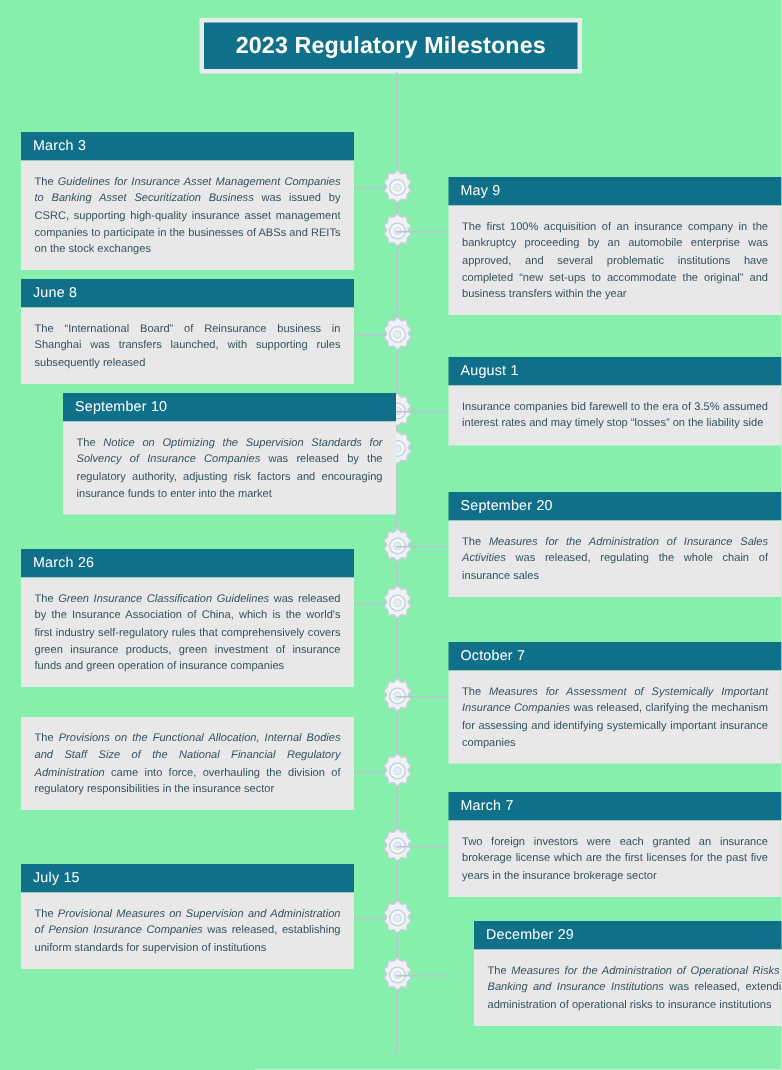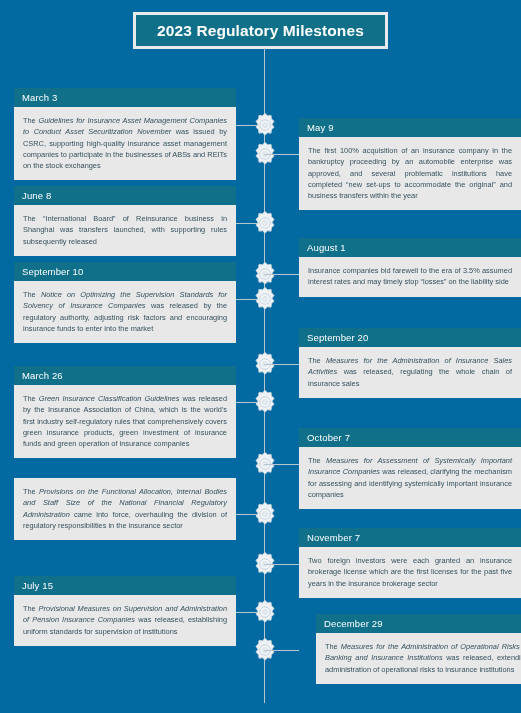--- a/index.html
+++ b/index.html
@@ -11,21 +11,21 @@
     background: #ffffff;
     font-family: "Liberation Sans", sans-serif;
     overflow: hidden;
     position: relative;
   }
 
   #infographic {
     position: relative;
     width: 521px;
     height: 713px;
-    background: #0369a1;
+    background: #86efac;
   }
 
   
   .spine {
     position: absolute;
     left: 264px;
     top: 48px;
     width: 1px;
     height: 655px;
     background: #b9c6cf;
@@ -132,21 +132,21 @@
   <circle cx="16" cy="16" r="6.4" fill="#f4f7f9" stroke="#c3d0da" stroke-width="1.1"></circle>
   <circle cx="16" cy="16" r="3.1" fill="#e6edf2" stroke="#cfd9e0" stroke-width="0.8"></circle>
 </svg>
       </div>
       <div class="connector to-left" style="top: 125px; width: 29px;"></div>
       <div class="card left" style="top: 88px;">
         <div class="card-head">
           <span class="card-date">March 3</span>
         </div>
         <div class="card-body">
-          <div class="card-text">The <em>Guidelines for Insurance Asset Management Companies to Conduct Asset Securitization November</em> was issued by CSRC, supporting high-quality insurance asset management companies to participate in the businesses of ABSs and REITs on the stock exchanges</div>
+          <div class="card-text">The <em>Guidelines for Insurance Asset Management Companies to Banking Asset Securitization Business</em> was issued by CSRC, supporting high-quality insurance asset management companies to participate in the businesses of ABSs and REITs on the stock exchanges</div>
         </div>
       </div>
       <div class="gear" style="top: 141px;">
         <svg viewBox="0 0 32 32" xmlns="http://www.w3.org/2000/svg">
   <path d="M16 1.6 l3.1 3.1 4.3-.6 .6 4.3 3.1 3.1 -2.4 3.6 2.4 3.6 -3.1 3.1 -.6 4.3 -4.3-.6 -3.1 3.1 -3.1-3.1 -4.3 .6 -.6-4.3 -3.1-3.1 2.4-3.6 -2.4-3.6 3.1-3.1 .6-4.3 4.3 .6 Z" fill="#eef2f5" stroke="#c3d0da" stroke-width="1.1" stroke-linejoin="round"></path>
   <circle cx="16" cy="16" r="6.4" fill="#f4f7f9" stroke="#c3d0da" stroke-width="1.1"></circle>
   <circle cx="16" cy="16" r="3.1" fill="#e6edf2" stroke="#cfd9e0" stroke-width="0.8"></circle>
 </svg>
       </div>
       <div class="connector to-right" style="top: 154px; width: 35px;"></div>
@@ -191,21 +191,21 @@
         </div>
       </div>
       <div class="gear" style="top: 286px;">
         <svg viewBox="0 0 32 32" xmlns="http://www.w3.org/2000/svg">
   <path d="M16 1.6 l3.1 3.1 4.3-.6 .6 4.3 3.1 3.1 -2.4 3.6 2.4 3.6 -3.1 3.1 -.6 4.3 -4.3-.6 -3.1 3.1 -3.1-3.1 -4.3 .6 -.6-4.3 -3.1-3.1 2.4-3.6 -2.4-3.6 3.1-3.1 .6-4.3 4.3 .6 Z" fill="#eef2f5" stroke="#c3d0da" stroke-width="1.1" stroke-linejoin="round"></path>
   <circle cx="16" cy="16" r="6.4" fill="#f4f7f9" stroke="#c3d0da" stroke-width="1.1"></circle>
   <circle cx="16" cy="16" r="3.1" fill="#e6edf2" stroke="#cfd9e0" stroke-width="0.8"></circle>
 </svg>
       </div>
       <div class="connector to-left" style="top: 299px; width: 29px;"></div>
-      <div class="card left" style="top: 262px;">
+      <div class="card left" style="top: 262px; margin-left: 28px;">
         <div class="card-head">
           <span class="card-date">September 10</span>
         </div>
         <div class="card-body">
           <div class="card-text">The <em>Notice on Optimizing the Supervision Standards for Solvency of Insurance Companies</em> was released by the regulatory authority, adjusting risk factors and encouraging insurance funds to enter into the market</div>
         </div>
       </div>
       <div class="gear" style="top: 351px;">
         <svg viewBox="0 0 32 32" xmlns="http://www.w3.org/2000/svg">
   <path d="M16 1.6 l3.1 3.1 4.3-.6 .6 4.3 3.1 3.1 -2.4 3.6 2.4 3.6 -3.1 3.1 -.6 4.3 -4.3-.6 -3.1 3.1 -3.1-3.1 -4.3 .6 -.6-4.3 -3.1-3.1 2.4-3.6 -2.4-3.6 3.1-3.1 .6-4.3 4.3 .6 Z" fill="#eef2f5" stroke="#c3d0da" stroke-width="1.1" stroke-linejoin="round"></path>
@@ -270,21 +270,21 @@
       <div class="gear" style="top: 551px;">
         <svg viewBox="0 0 32 32" xmlns="http://www.w3.org/2000/svg">
   <path d="M16 1.6 l3.1 3.1 4.3-.6 .6 4.3 3.1 3.1 -2.4 3.6 2.4 3.6 -3.1 3.1 -.6 4.3 -4.3-.6 -3.1 3.1 -3.1-3.1 -4.3 .6 -.6-4.3 -3.1-3.1 2.4-3.6 -2.4-3.6 3.1-3.1 .6-4.3 4.3 .6 Z" fill="#eef2f5" stroke="#c3d0da" stroke-width="1.1" stroke-linejoin="round"></path>
   <circle cx="16" cy="16" r="6.4" fill="#f4f7f9" stroke="#c3d0da" stroke-width="1.1"></circle>
   <circle cx="16" cy="16" r="3.1" fill="#e6edf2" stroke="#cfd9e0" stroke-width="0.8"></circle>
 </svg>
       </div>
       <div class="connector to-right" style="top: 564px; width: 35px;"></div>
       <div class="card right" style="top: 528px;">
         <div class="card-head">
-          <span class="card-date">November 7</span>
+          <span class="card-date">March 7</span>
         </div>
         <div class="card-body">
           <div class="card-text">Two foreign investors were each granted an insurance brokerage license which are the first licenses for the past five years in the insurance brokerage sector</div>
         </div>
       </div>
       <div class="gear" style="top: 599px;">
         <svg viewBox="0 0 32 32" xmlns="http://www.w3.org/2000/svg">
   <path d="M16 1.6 l3.1 3.1 4.3-.6 .6 4.3 3.1 3.1 -2.4 3.6 2.4 3.6 -3.1 3.1 -.6 4.3 -4.3-.6 -3.1 3.1 -3.1-3.1 -4.3 .6 -.6-4.3 -3.1-3.1 2.4-3.6 -2.4-3.6 3.1-3.1 .6-4.3 4.3 .6 Z" fill="#eef2f5" stroke="#c3d0da" stroke-width="1.1" stroke-linejoin="round"></path>
   <circle cx="16" cy="16" r="6.4" fill="#f4f7f9" stroke="#c3d0da" stroke-width="1.1"></circle>
   <circle cx="16" cy="16" r="3.1" fill="#e6edf2" stroke="#cfd9e0" stroke-width="0.8"></circle>

